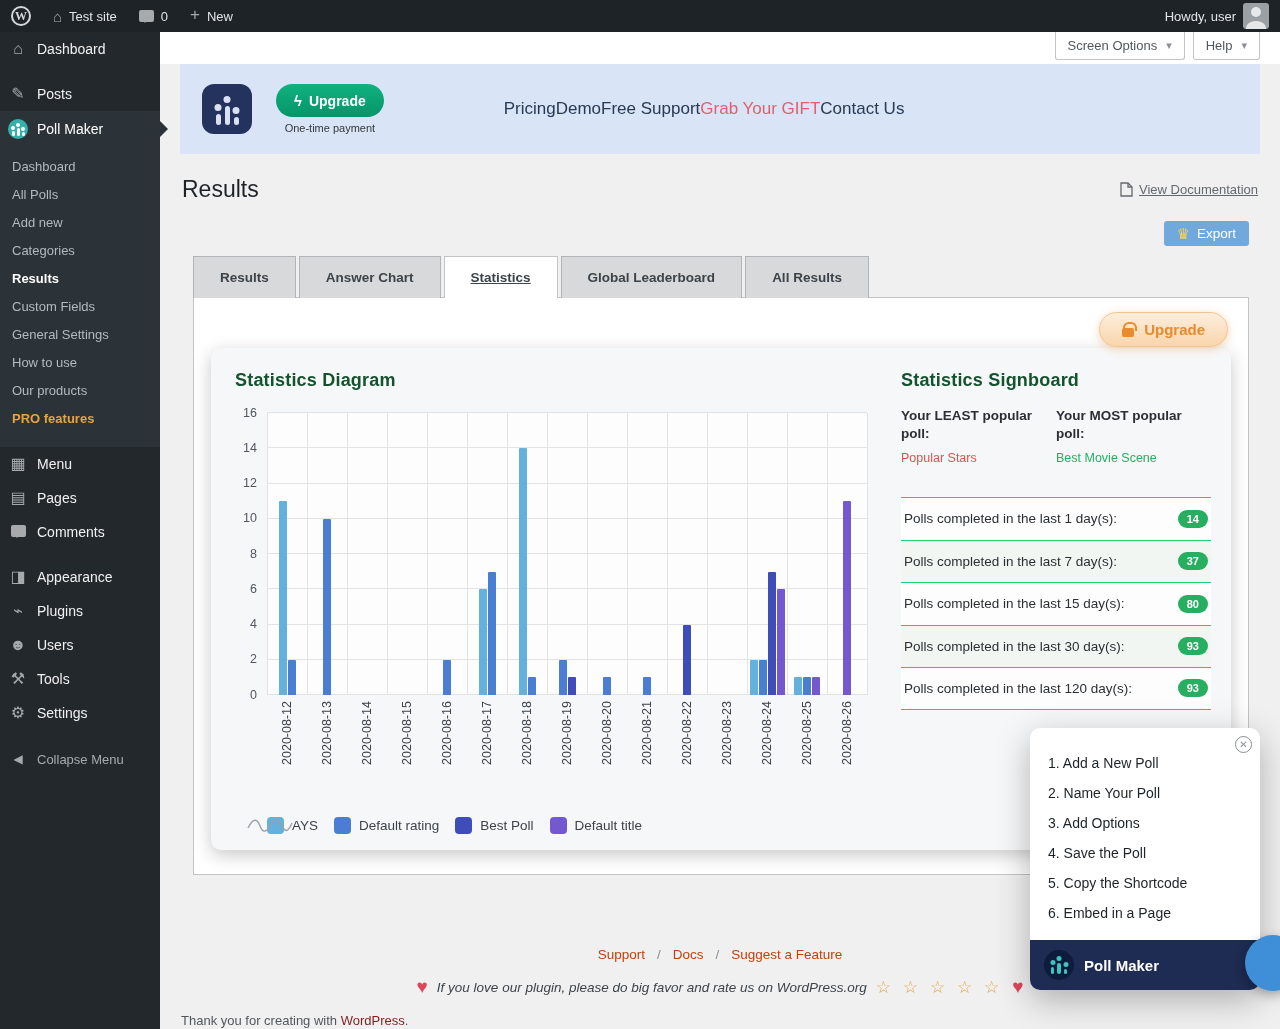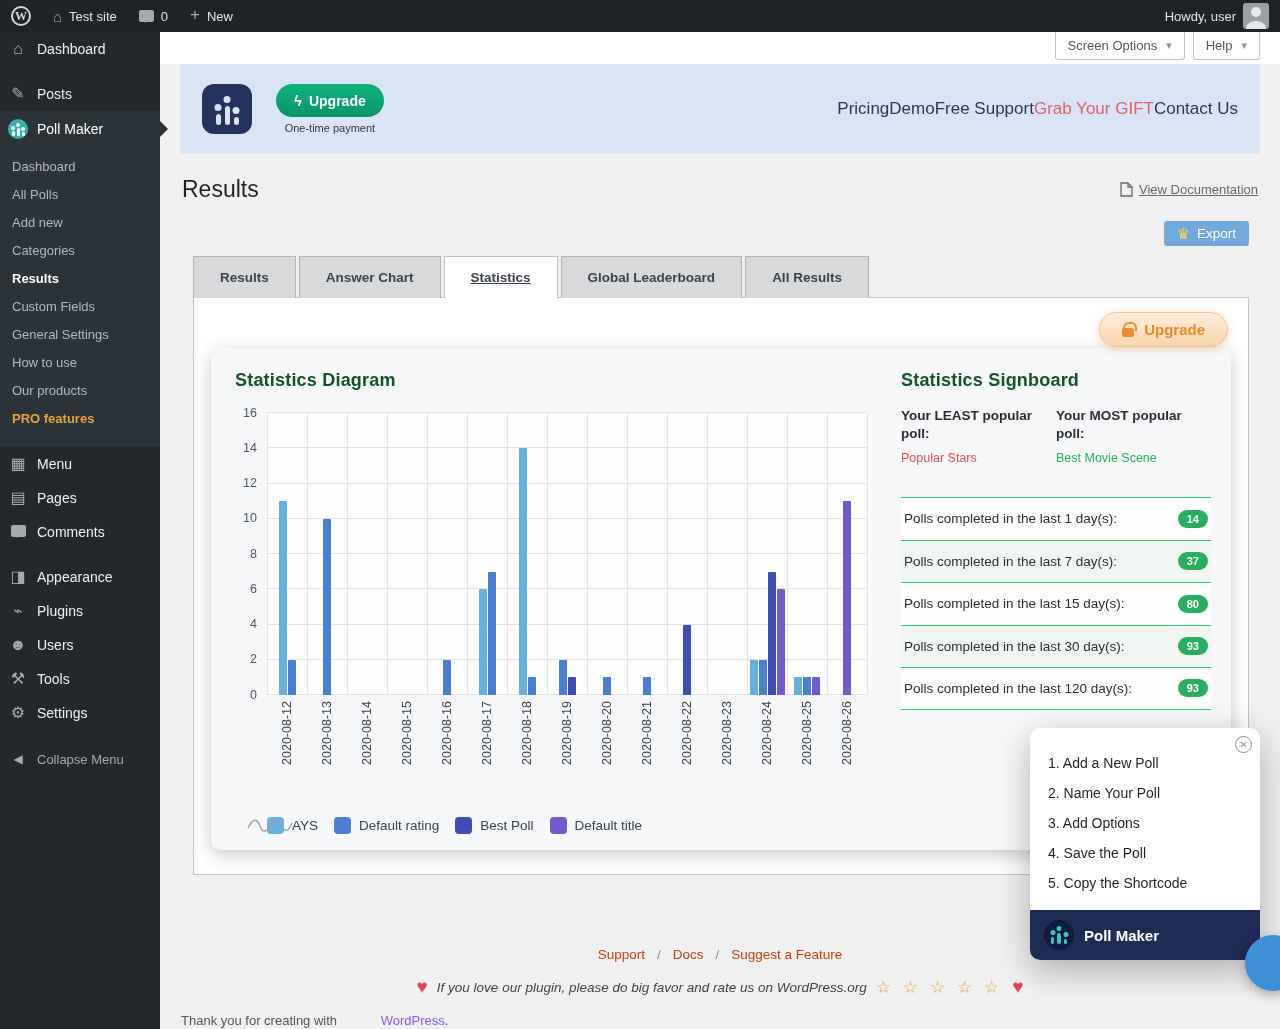--- a/index.html
+++ b/index.html
@@ -58,21 +58,21 @@
   .content { position: absolute; top: 32px; left: 160px; right: 0; bottom: 0; background: #f0f0f1; overflow: hidden; }
   .meta-strip { background: #fff; display: flex; justify-content: flex-end; gap: 8px; padding: 0 20px 4px; height: 32px; }
   .meta-btn { background: #fff; border: 1px solid #c3c4c7; border-top: none; border-radius: 0 0 3px 3px; padding: 5px 12px; font-size: 13px; color: #50575e; display: flex; align-items: center; gap: 9px; cursor: pointer; height: 28px; }
   .meta-btn .caret { color: #8c8f94; font-size: 11px; }
 
   .banner { margin: 0 20px; height: 90px; background: #d9e5f6; display: flex; align-items: center; padding: 0 22px; }
   .upgrade-block { margin-left: 24px; display: flex; flex-direction: column; align-items: center; gap: 5px; }
   .upgrade-btn { background: linear-gradient(180deg, #10b27e, #069469); color: #fff; border: none; border-radius: 17px; padding: 8px 18px; font-size: 14px; font-weight: 700; display: flex; align-items: center; gap: 7px; cursor: pointer; }
   .upgrade-btn .bolt { font-size: 15px; font-weight: 700; }
   .one-time { font-size: 11px; color: #32373c; }
-  .banner-nav { flex: 1; display: flex; justify-content: flex-end; align-items: center; margin-left: 120px; }
+  .banner-nav { flex: 1; display: flex; justify-content: flex-start; align-items: center; margin-left: 120px; }
   .banner-link { font-size: 17px; color: #273a53; cursor: pointer; }
   .banner-link.gift { color: #e0606e; }
 
   .page-head { display: flex; align-items: center; justify-content: space-between; padding: 22px 22px 0; }
   .page-title { font-size: 23px; font-weight: 400; color: #1d2327; }
   .doc-link { display: flex; align-items: center; gap: 6px; color: #646970; font-size: 13px; text-decoration: underline; cursor: pointer; }
 
   .export-row { display: flex; justify-content: flex-end; padding: 18px 31px 10px; }
   .export-btn { background: #72a9dd; color: #fff; border: none; border-radius: 3px; padding: 5px 13px; font-size: 13.5px; display: flex; align-items: center; gap: 7px; cursor: pointer; }
   .export-btn .crown { color: #ffd34d; font-size: 15px; line-height: 1; }
@@ -122,21 +122,21 @@
   .sb-badge { background: #27ae60; color: #fff; font-size: 11px; font-weight: 700; border-radius: 10px; padding: 3px 9px; min-width: 28px; text-align: center; }
 
   .footer-links { display: flex; justify-content: center; align-items: center; gap: 12px; margin-top: 72px; font-size: 13.5px; }
   .footer-link { color: #c2410c; cursor: pointer; }
   .footer-sep { color: #8c8f94; }
   .rate-row { display: flex; justify-content: center; align-items: center; gap: 9px; margin-top: 14px; font-size: 13.5px; font-style: italic; color: #3c434a; }
   .heart { color: #e0455a; font-size: 19px; font-style: normal; }
   .stars { letter-spacing: 4px; font-style: normal; cursor: pointer; }
   .star { color: #e8a33d; font-size: 17px; }
   .thanks { margin: 15px 0 0 21px; font-size: 13px; color: #50575e; }
-  .thanks .wp-link { color: #8b5cf6; cursor: pointer; margin-left: 40px; }
+  .thanks .wp-link { color: #7f1d1d; cursor: pointer; }
 
   
   .helper { position: absolute; right: 20px; top: 696px; width: 230px; background: #fff; border-radius: 10px; box-shadow: 0 10px 34px rgba(0,0,0,.28); z-index: 60; }
   .helper-close { position: absolute; top: 8px; right: 8px; width: 17px; height: 17px; border: 1.5px solid #8a8f98; border-radius: 50%; color: #8a8f98; font-size: 10px; display: flex; align-items: center; justify-content: center; cursor: pointer; line-height: 1; }
   .helper-steps { padding: 20px 18px 12px; font-size: 14px; color: #1d2327; }
   .helper-step { padding: 7px 0; cursor: pointer; }
   .helper-foot { background: #1e2b52; border-radius: 0 0 10px 10px; height: 50px; display: flex; align-items: center; gap: 10px; padding: 0 14px; color: #fff; font-size: 15px; font-weight: 600; }
 
   .fab { position: absolute; right: -21px; top: 903px; width: 56px; height: 56px; border-radius: 50%; background: #3e8ed8; z-index: 70; box-shadow: 0 4px 12px rgba(0,0,0,.3); cursor: pointer; }
 </style>
@@ -535,20 +535,21 @@
   </div>
 
   <div class="helper">
     <span class="helper-close">✕</span>
     <div class="helper-steps">
       <div class="helper-step">1. Add a New Poll</div>
       <div class="helper-step">2. Name Your Poll</div>
       <div class="helper-step">3. Add Options</div>
       <div class="helper-step">4. Save the Poll</div>
       <div class="helper-step">5. Copy the Shortcode</div>
+      <div class="helper-step">6. Embed in a Page</div>
     </div>
     <div class="helper-foot">
       <span class="pm pm-foot">
           <i style="height:7px"></i>
           <i style="height:11px"></i>
           <i style="height:5px"></i>
         </span>
       <span>Poll Maker</span>
     </div>
   </div>

